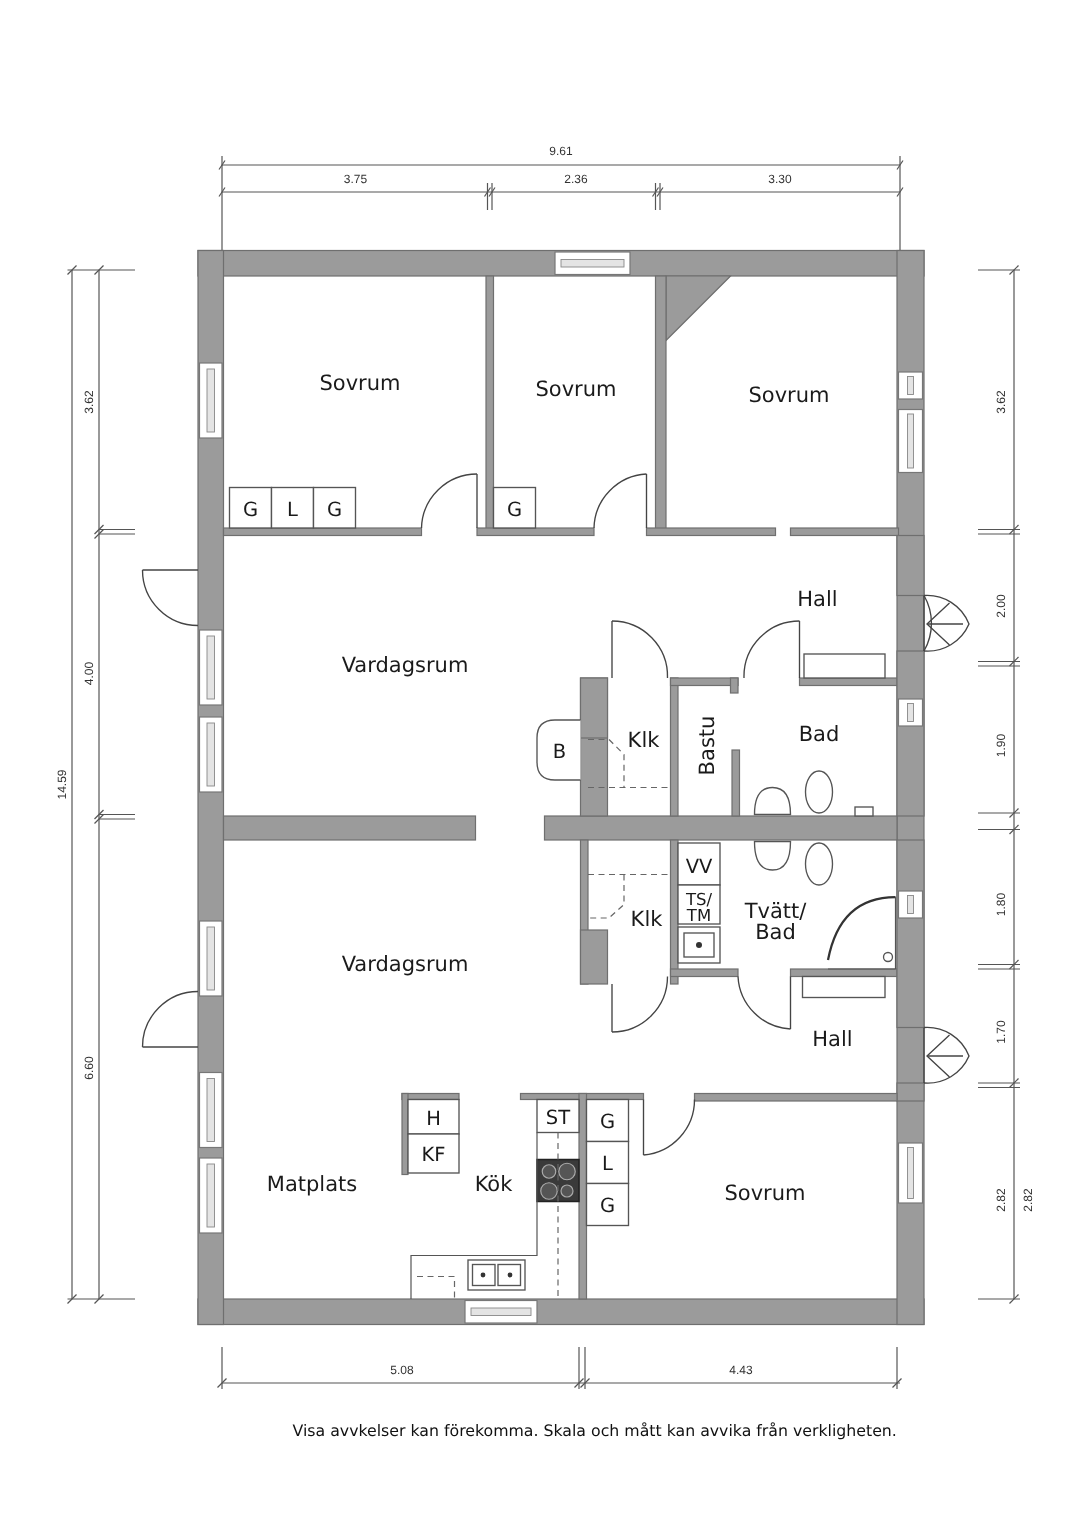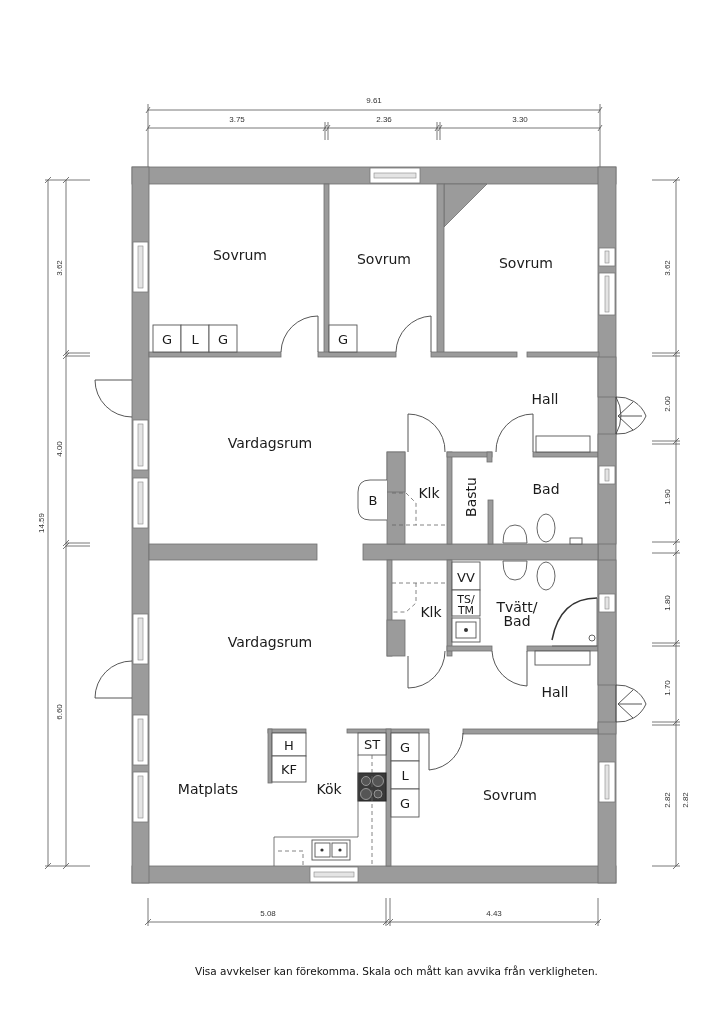--- a/index.html
+++ b/index.html
@@ -12,21 +12,21 @@
   .win  { fill: #ffffff; stroke: #777; stroke-width: 0.8; }
   .wininner { fill: #e4e4e4; stroke: #888; stroke-width: 0.6; }
   .door { fill: none; stroke: #444; stroke-width: 0.9; }
   .fix  { fill: #ffffff; stroke: #555; stroke-width: 0.9; }
   .dash { fill: none; stroke: #666; stroke-width: 0.8; stroke-dasharray: 4 3; }
   .room-label { font-family: "DejaVu Sans", sans-serif; font-size: 14px; fill: #1a1a1a; }
   .store-label { font-family: "DejaVu Sans", sans-serif; font-size: 13px; fill: #1a1a1a; }
   .small-label { font-family: "DejaVu Sans", sans-serif; font-size: 11px; fill: #1a1a1a; }
   .dim-label { font-family: "Liberation Sans", sans-serif; font-size: 8px; fill: #333; }
   .disclaimer { position: absolute; left: 195px; top: 948px; width: 420px;
-                font-family: "DejaVu Sans", sans-serif; font-size: 10.5px; color: #111; white-space: nowrap; margin-top: 17px; }
+                font-family: "DejaVu Sans", sans-serif; font-size: 10.5px; color: #111; white-space: nowrap; }
 </style>
 </head>
 <body>
 
 <svg id="plan" width="724" height="1024" viewBox="0 0 724 1024" xmlns="http://www.w3.org/2000/svg">
 
   <g>
     <line class="dim" x1="148" y1="110" x2="600" y2="110"></line>
     <line class="dim" x1="148" y1="104" x2="148" y2="170"></line>
     <line class="dim" x1="600" y1="104" x2="600" y2="170"></line>

